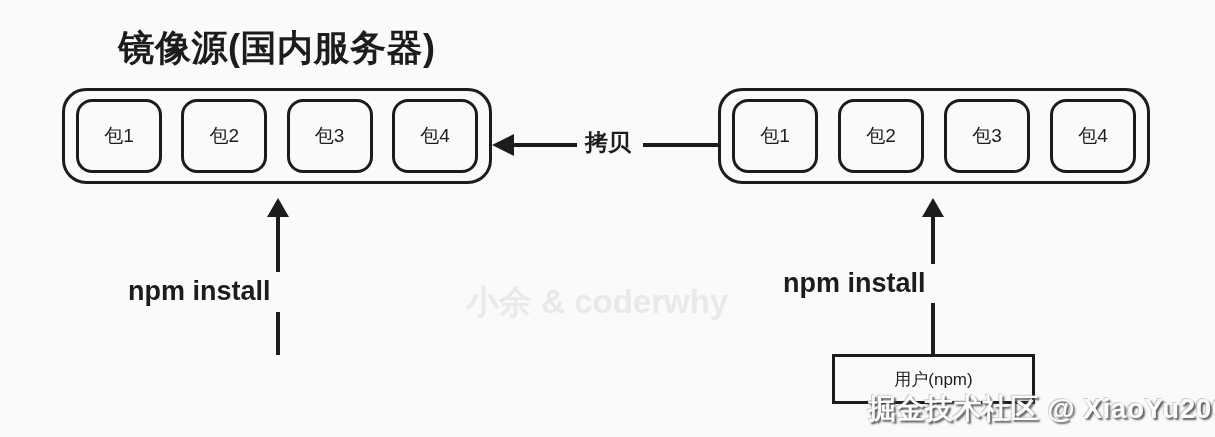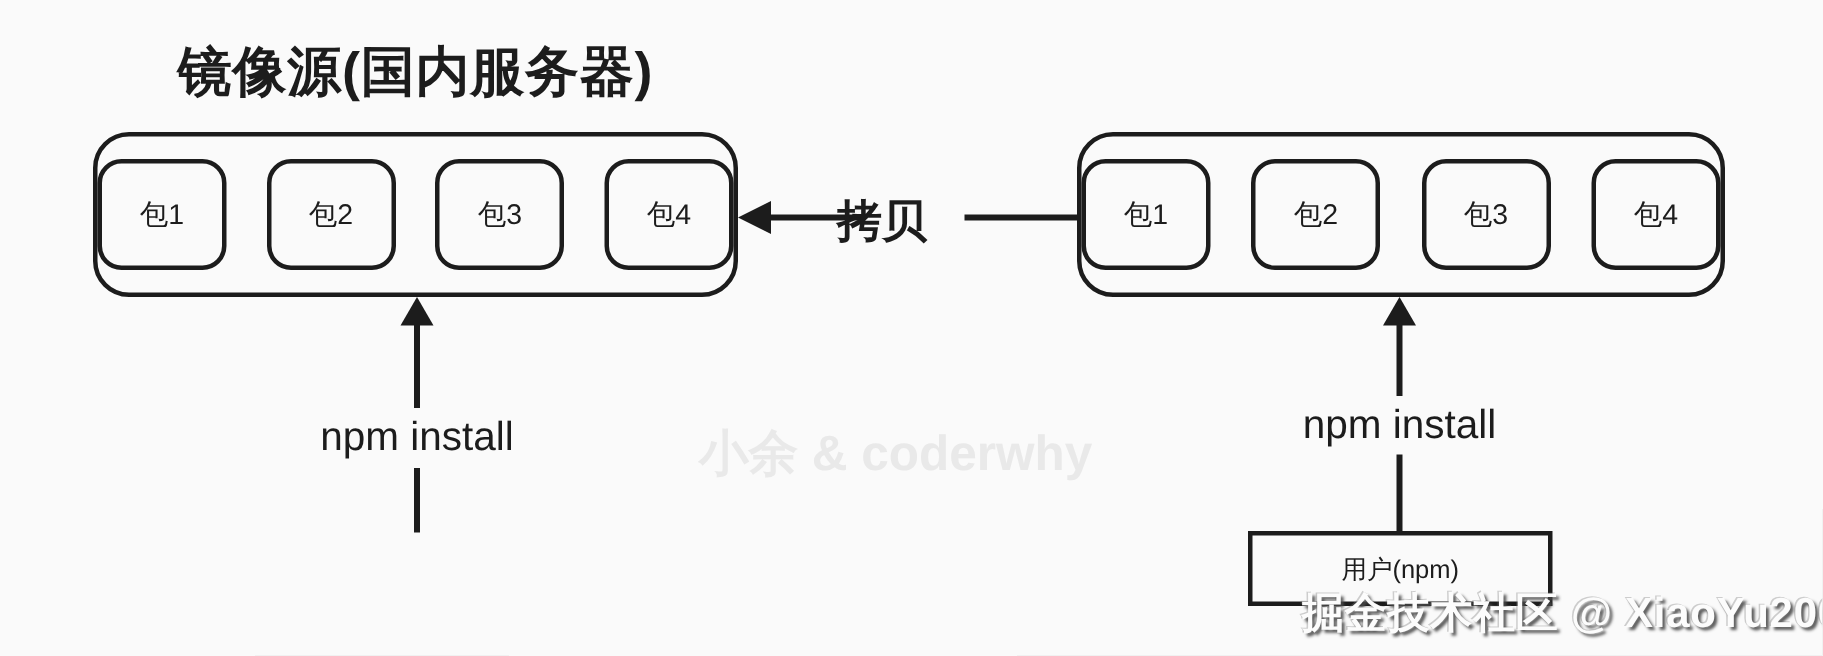--- a/index.html
+++ b/index.html
@@ -18,27 +18,27 @@
     top: 24px;
     font-size: 36px;
     font-weight: 700;
     text-align: center;
     letter-spacing: 0.5px;
     white-space: nowrap;
   }
   .store {
     position: absolute;
     top: 88px;
-    height: 110px;
+    height: 96px;
     border: 3px solid #1c1c1c;
     border-radius: 24px;
     display: flex;
     align-items: center;
     justify-content: space-between;
-    padding: 0 0;
+    padding: 0 11px;
     background: #fafafa;
   }
   .pkg {
     width: 86px;
     height: 74px;
     border: 3px solid #1c1c1c;
     border-radius: 16px;
     display: flex;
     align-items: center;
     justify-content: center;
@@ -69,32 +69,32 @@
   .arrow-left {
     position: absolute;
     width: 0; height: 0;
     border-top: 11px solid transparent;
     border-bottom: 11px solid transparent;
     border-right: 22px solid #1c1c1c;
   }
   .flow-label {
     position: absolute;
     width: 300px;
-    text-align: center;
+    text-align: left;
     font-size: 27px;
-    font-weight: 400;
+    font-weight: 700;
     white-space: nowrap;
   }
   .copy-label {
     position: absolute;
     left: 558px;
     top: 127px;
     width: 100px;
-    text-align: left;
-    font-size: 30px;
+    text-align: center;
+    font-size: 23px;
     font-weight: 700;
     white-space: nowrap;
   }
   .wm-center {
     position: absolute;
     left: 466px;
     top: 280px;
     font-size: 33px;
     font-weight: 600;
     color: #e9e9e9;

